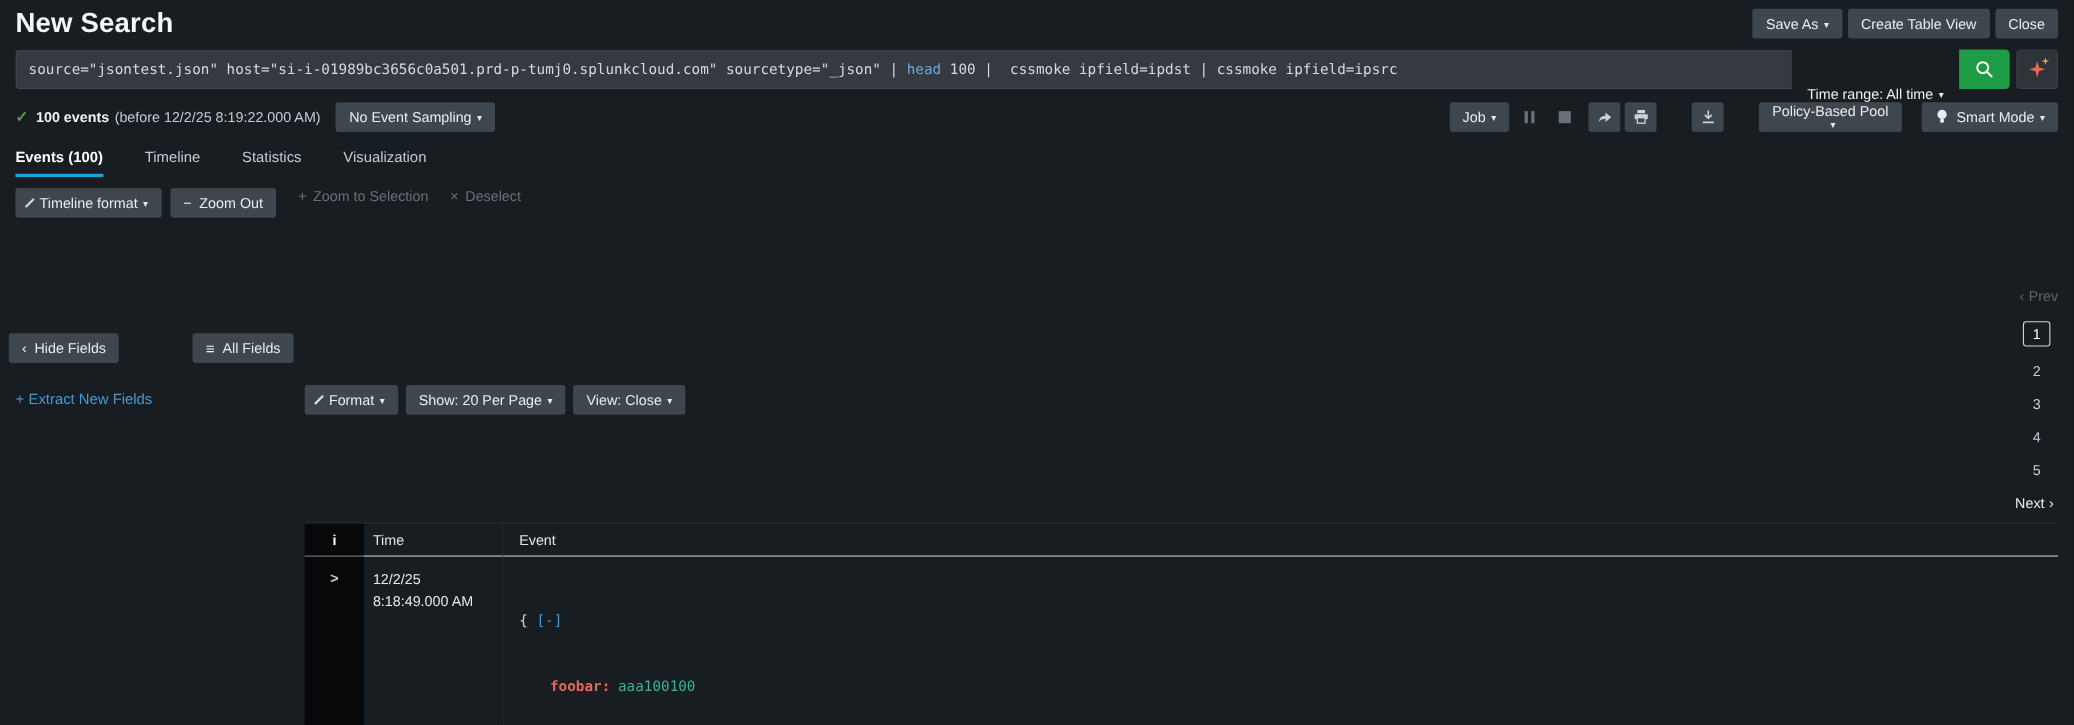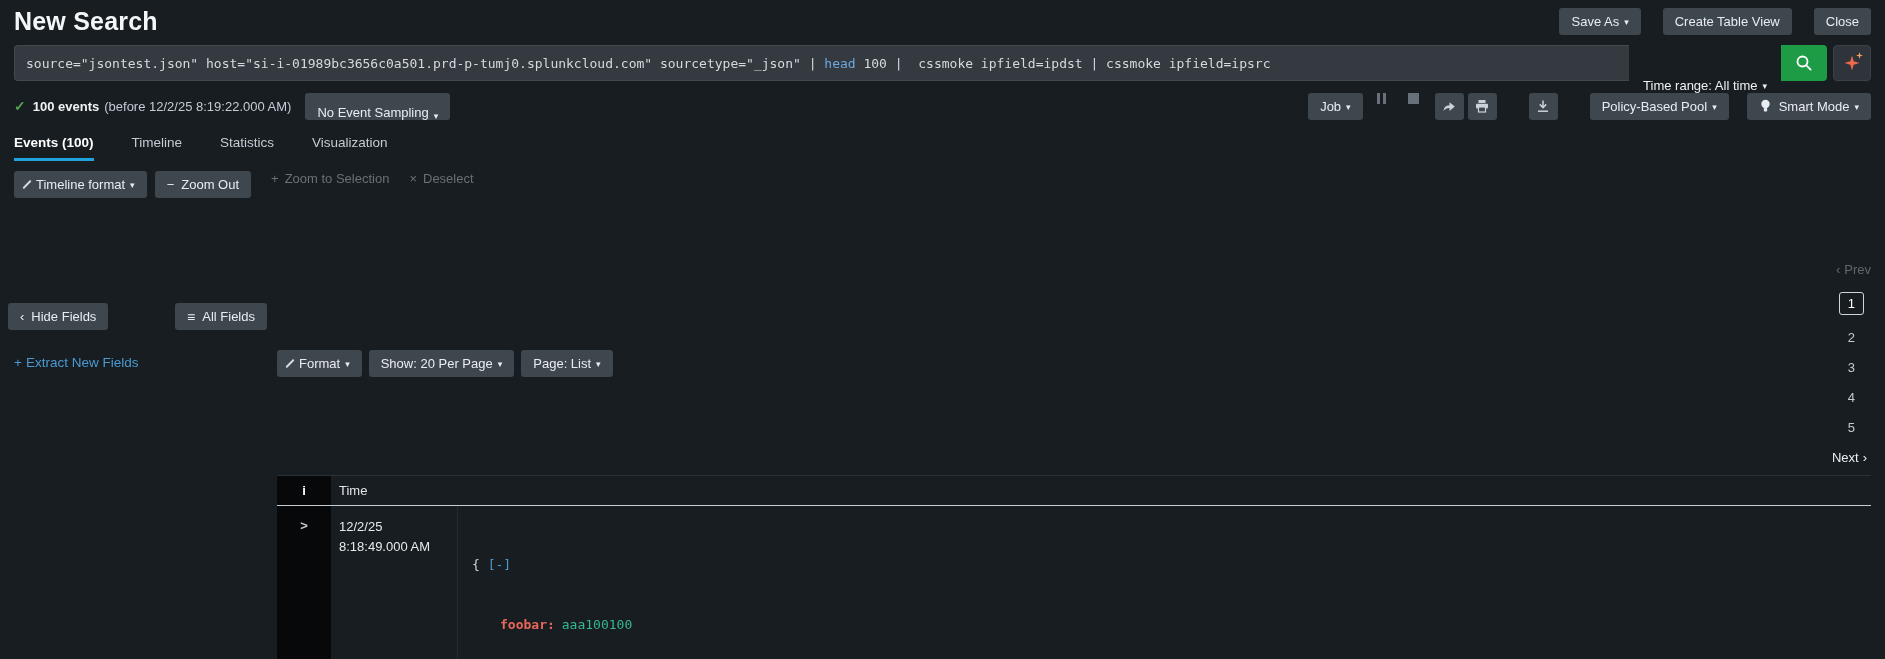--- a/index.html
+++ b/index.html
@@ -16,21 +16,21 @@
     background:#3e464e; color:#e9edf0; border:none; border-radius:3px;
     font-size:13px; padding:0 12px; height:27px;
     display:inline-flex; align-items:center; white-space:nowrap;
     font-family:inherit; cursor:pointer;
   }
   .icon-btn { width:29px; padding:0; justify-content:center; }
 
   
   .top-header { display:flex; align-items:center; padding:7px 14px 4px 14px; }
   .page-title { font-size:25px; font-weight:700; color:#f4f6f7; letter-spacing:.2px; }
-  .header-actions { margin-left:auto; display:flex; gap:22px; }
+  .header-actions { margin-left:auto; display:flex; gap:5px; }
 
   
   .search-row { display:flex; align-items:stretch; margin:5px 14px 0 14px; height:36px; }
   .search-input {
     flex:1; min-width:0; background:#343a40; border:1px solid #41484f; border-right:none;
     border-radius:4px 0 0 4px; display:flex; align-items:center; padding:0 11px;
     font-family:"DejaVu Sans Mono", monospace; font-size:13px; color:#d6dade;
     white-space:pre; overflow:hidden;
   }
   .seg-cmd { color:#6ea8dc; }
@@ -48,26 +48,26 @@
   }
   .spark { background:#ee6a4d; clip-path:polygon(50% 0,61% 39%,100% 50%,61% 61%,50% 100%,39% 61%,0 50%,39% 39%); }
   .spark-big { width:15px; height:15px; }
   .spark-small { width:7px; height:7px; position:absolute; top:6px; right:7px; background:#f5a05f; }
 
   
   .status-row { display:flex; align-items:center; margin:11px 14px 0 14px; height:28px; font-size:13px; }
   .check-icon { color:#53a051; font-weight:700; margin-right:7px; font-size:14px; }
   .result-count { color:#f0f3f5; font-weight:700; }
   .result-qualifier { margin-left:5px; color:#c3cbd4; }
-  .sampling-btn { margin-left:14px;align-items:flex-end; }
-  .job-controls { margin-left:auto; display:flex; }
+  .sampling-btn { margin-left:14px; }
+  .job-controls { margin-left:auto; display:flex; align-items:center; }
   .pause-icon { display:inline-flex; gap:3px; margin:0 11px 0 14px; cursor:pointer; }
   .pause-icon i { width:3px; height:11px; background:#68717a; }
   .stop-icon { width:11px; height:11px; background:#68717a; margin:0 16px 0 11px; cursor:pointer; }
-  .gap4 { margin-left:4px; } .gap16 { margin-left:32px; } .gap18 { margin-left:18px; }
+  .gap4 { margin-left:4px; } .gap16 { margin-left:32px;flex-direction:column; } .gap18 { margin-left:18px; }
   .bulb { margin-right:7px; display:inline-flex; }
 
   
   .tabs-row { display:flex; gap:38px; margin:15px 14px 0 14px; }
   .tab { font-size:13.5px; color:#c3cbd4; padding-bottom:8px; cursor:pointer; }
   .tab.active { color:#ffffff; font-weight:700; border-bottom:3px solid #1fa3dd; }
 
   
   .timeline-toolbar { display:flex; align-items:flex-start; margin:10px 14px 0 14px; }
   .pencil { width:2px; height:11px; background:#d6dade; transform:rotate(45deg); margin-right:8px; border-radius:1px; }
@@ -266,39 +266,40 @@
       <button class="btn">
         <span class="pencil"></span>
         <span>Format</span>
         <span class="caret">▾</span>
       </button>
       <button class="btn">
         <span>Show: 20 Per Page</span>
         <span class="caret">▾</span>
       </button>
       <button class="btn">
-        <span>Page: List</span>
+        <span>View: Close</span>
         <span class="caret">▾</span>
       </button>
 
       <div class="pager">
         <span class="prev"><span class="chev-sym">‹</span><span>Prev</span></span>
         <span class="page active">1</span>
         <span class="page">2</span>
         <span class="page">3</span>
         <span class="page">4</span>
         <span class="page">5</span>
         <span class="next"><span>Next</span><span class="chev-sym">›</span></span>
       </div>
     </div>
 
     <div class="etable">
       <div class="thead">
         <div class="col-info">i</div>
         <div class="col-time">Time</div>
+        <div class="col-event" style="display:flex;align-items:center;">Event</div>
       </div>
 
       <div class="erow">
         <div class="col-info">
           <span class="expand-chevron">&gt;</span>
         </div>
         <div class="col-time">
           <div>12/2/25</div>
           <div>8:18:49.000 AM</div>
         </div>

